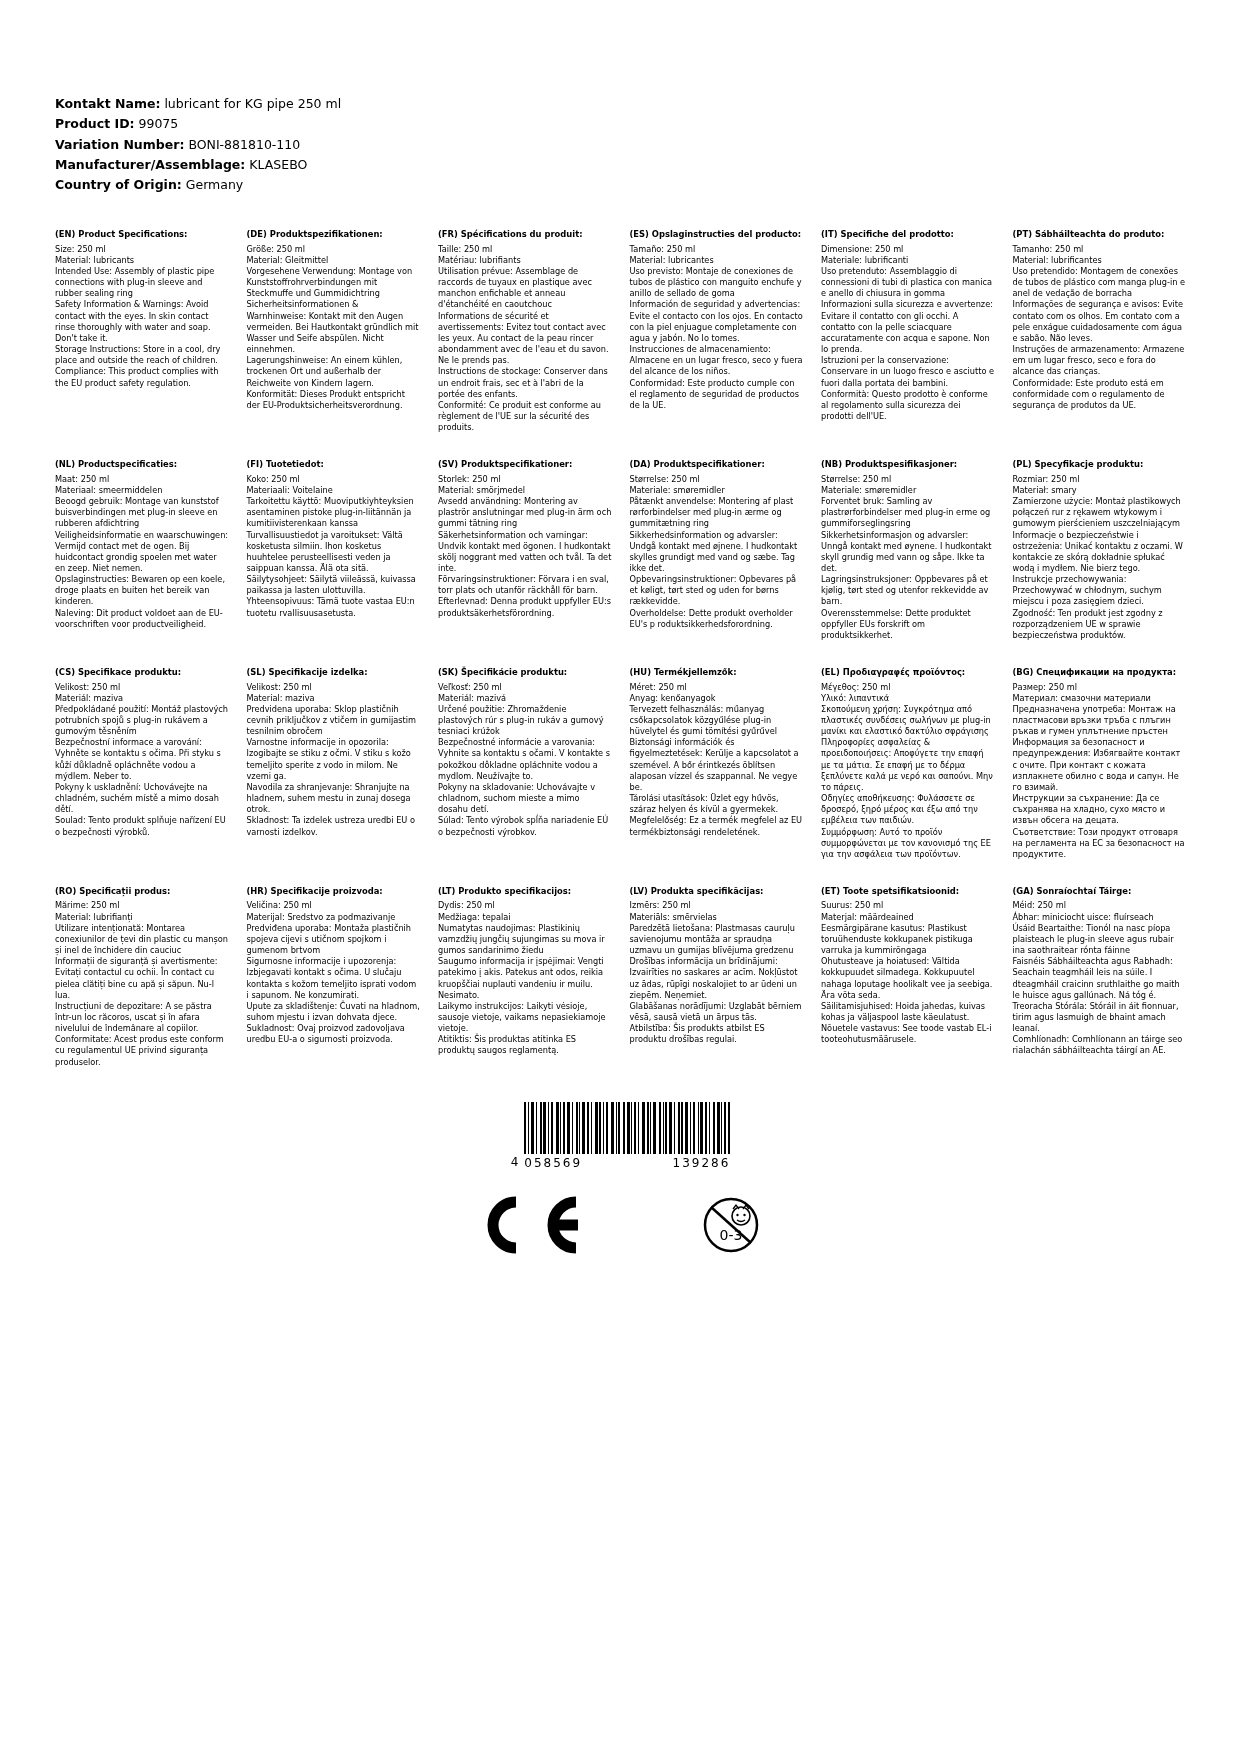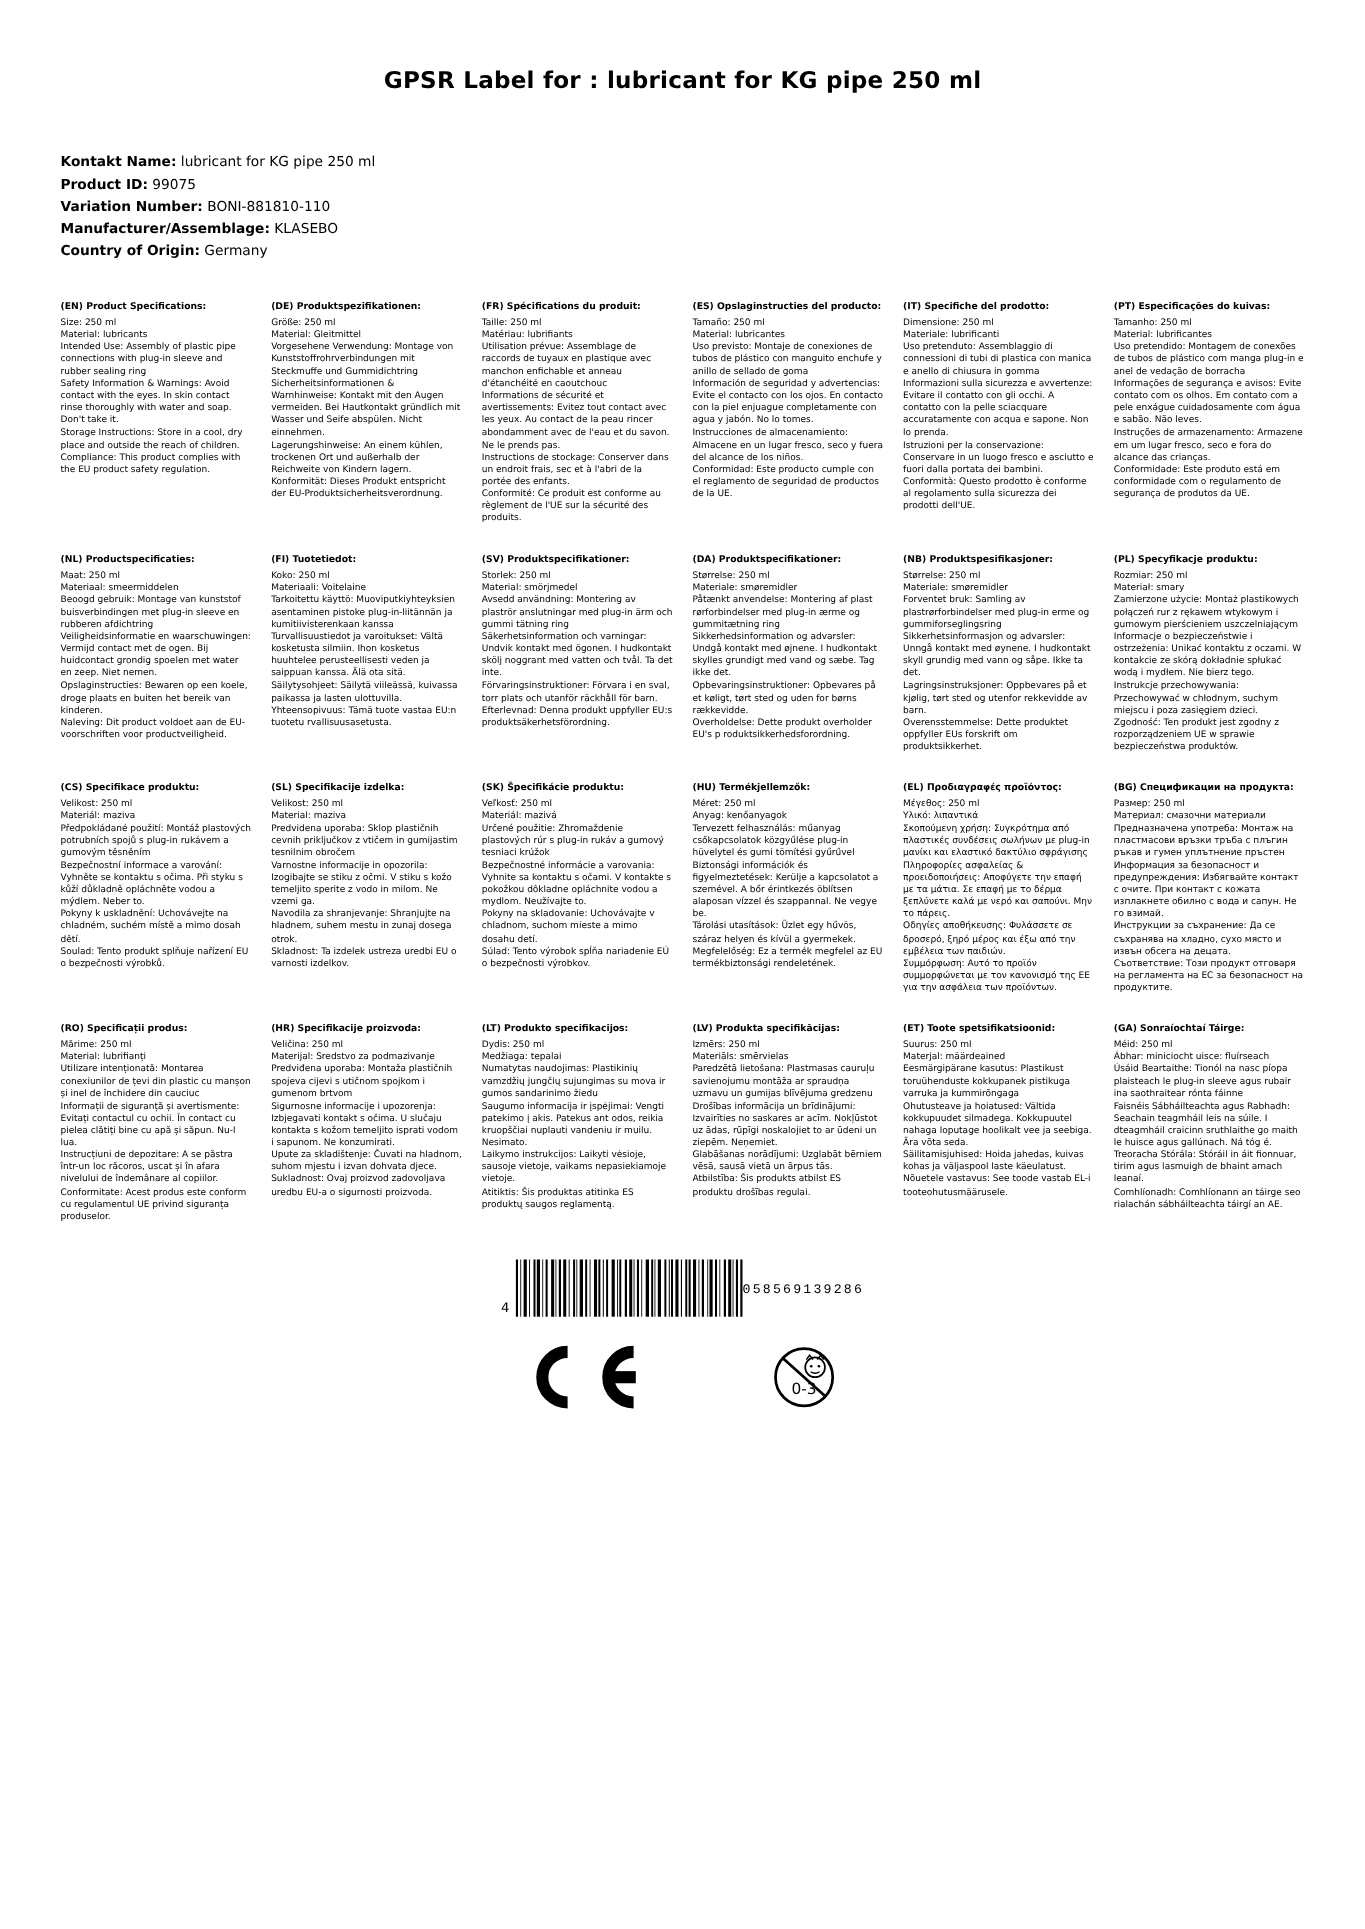--- a/index.html
+++ b/index.html
@@ -82,23 +82,22 @@
   .barcode-digit {
     font-size: 12px;
     font-family: "DejaVu Sans", "Liberation Sans", sans-serif;
     padding: 0 6px 0 0;
     align-self: flex-end;
     position: relative;
     top: -1px;
   }
   .barcode-group {
     display: flex;
-    flex-direction: row;
+    flex-direction: column;
     align-items: center;
-    font-family: Liberation Mono, monospace;
   }
   .bars {
     display: flex;
     align-items: flex-end;
     height: 52px;
   }
   .bars span {
     display: block;
     background: #000;
     height: 100%;
@@ -120,21 +119,20 @@
   }
   .ce-mark svg, .age-mark svg {
     display: block;
   }
 </style>
 </head>
 <body>
 
 <div class="page">
 
-  <h1 class="doc-title">GPSR Label for : lubricant for KG pipe 250 ml</h1>
 
   <div class="meta-block">
     <p class="meta-row">
       <span class="meta-label">Kontakt Name:</span>
       <span class="meta-value">lubricant for KG pipe 250 ml</span>
     </p>
     <p class="meta-row">
       <span class="meta-label">Product ID:</span>
       <span class="meta-value">99075</span>
     </p>
@@ -193,21 +191,21 @@
     <div class="cell">
       <span class="cell-title">(IT) Specifiche del prodotto:</span>
       <span class="cell-body">Dimensione: 250 ml
 Materiale: lubrificanti
 Uso pretenduto: Assemblaggio di connessioni di tubi di plastica con manica e anello di chiusura in gomma
 Informazioni sulla sicurezza e avvertenze: Evitare il contatto con gli occhi. A contatto con la pelle sciacquare accuratamente con acqua e sapone. Non lo prenda.
 Istruzioni per la conservazione: Conservare in un luogo fresco e asciutto e fuori dalla portata dei bambini.
 Conformità: Questo prodotto è conforme al regolamento sulla sicurezza dei prodotti dell'UE.</span>
     </div>
     <div class="cell">
-      <span class="cell-title">(PT) Especificações do kuivas:</span>
+      <span class="cell-title">(PT) Sábháilteachta do produto:</span>
       <span class="cell-body">Tamanho: 250 ml
 Material: lubrificantes
 Uso pretendido: Montagem de conexões de tubos de plástico com manga plug-in e anel de vedação de borracha
 Informações de segurança e avisos: Evite contato com os olhos. Em contato com a pele enxágue cuidadosamente com água e sabão. Não leves.
 Instruções de armazenamento: Armazene em um lugar fresco, seco e fora do alcance das crianças.
 Conformidade: Este produto está em conformidade com o regulamento de segurança de produtos da UE.</span>
     </div>
 
     <div class="cell">
       <span class="cell-title">(NL) Productspecificaties:</span>

